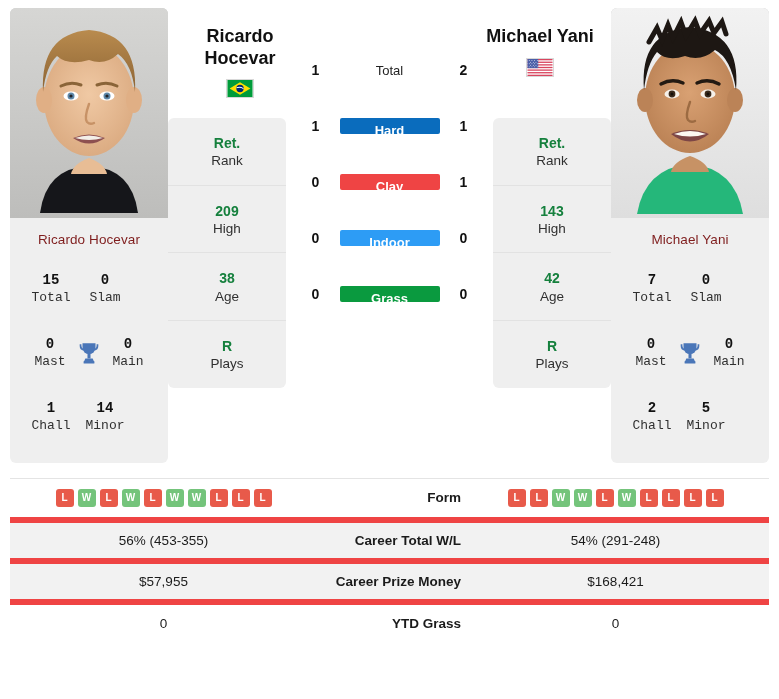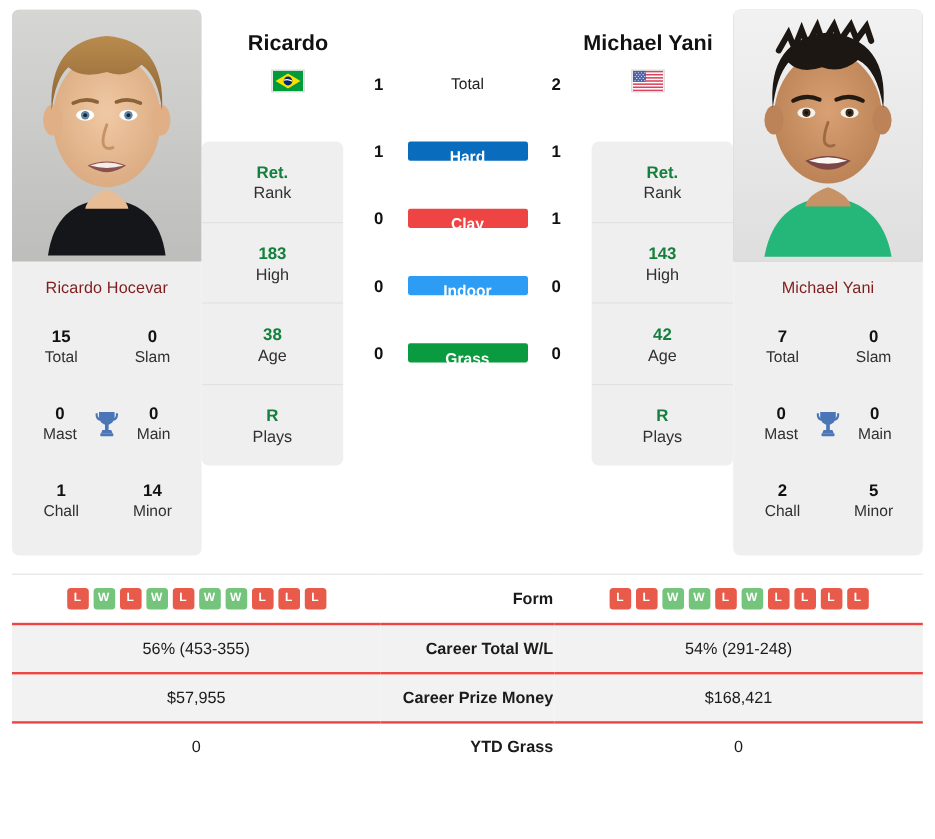--- a/index.html
+++ b/index.html
@@ -53,23 +53,24 @@
   .stat-grid {
     flex: 1 1 auto;
     display: flex;
     flex-direction: column;
     justify-content: space-around;
     padding: 0 6px 14px 6px;
   }
   .stat-row {
     display: flex;
     align-items: center;
-    justify-content: space-between;
+    justify-content: flex-start;
     padding: 0 8px;
     position: relative;
+    font-family: Liberation Mono, monospace;
   }
   .stat-cell { text-align: center; width: 54px; }
   .stat-num {
     font-size: 14px; font-weight: bold; color: #111; line-height: 1.25;
   }
   .stat-lbl {
     font-size: 13px; color: #303030; line-height: 1.25;
   }
   .trophy { width: 26px; height: 26px; }
 
@@ -130,21 +131,21 @@
   .name-right {
     position: absolute; left: 478px; top: 26px; width: 124px; text-align: center;
   }
   .name-left .mid-name, .name-right .mid-name { pointer-events: auto; }
 
   
   .cmp-table { width: 759px; margin: 0 10px; border-collapse: collapse; }
   .cmp-table tr { height: 41px; }
   .cmp-table tr.shaded { background: #f2f2f2; }
   .cmp-table td {
-    border-top: 2px solid #ef4444;
+    border-top: 6px solid #ef4444;
     vertical-align: middle;
     font-size: 13.5px;
     color: #1b1b1b;
   }
   .cmp-table tr:first-child td { border-top: 1px solid #e4e4e4; }
   .td-val { width: 307px; text-align: center; }
   .td-lbl { width: 145px; text-align: right; font-weight: bold; }
 
   .form-strip { display: flex; justify-content: center; gap: 4px; }
   .badge {
@@ -244,21 +245,21 @@
       </div>
     </div>
 
     <div class="col-info">
       <div class="info-card">
         <div class="info-row">
           <div class="info-num">Ret.</div>
           <div class="info-lbl">Rank</div>
         </div>
         <div class="info-row">
-          <div class="info-num">183</div>
+          <div class="info-num">209</div>
           <div class="info-lbl">High</div>
         </div>
         <div class="info-row">
           <div class="info-num">38</div>
           <div class="info-lbl">Age</div>
         </div>
         <div class="info-row">
           <div class="info-num">R</div>
           <div class="info-lbl">Plays</div>
         </div>
@@ -412,20 +413,21 @@
             </div>
           </div>
         </div>
       </div>
     </div>
   </div>
 
   <div class="names-bar">
     <div class="name-left">
       <div class="mid-name">Ricardo</div>
+      <div class="mid-name">Hocevar</div>
       <div class="flag-wrap">
         <span>
           <svg class="flag" viewBox="0 0 28 19" aria-hidden="true">
             <rect width="28" height="19" fill="#009b3a"></rect>
             <polygon points="14,2.4 25.6,9.5 14,16.6 2.4,9.5" fill="#fedf00"></polygon>
             <circle cx="14" cy="9.5" r="4.1" fill="#002776"></circle>
             <path d="M10.2 8.2 q4 -1.6 7.7 0.9 l0 1.1 q-3.8 -2.4 -7.8 -0.9z" fill="#ffffff"></path>
           </svg>
         </span>
       </div>

